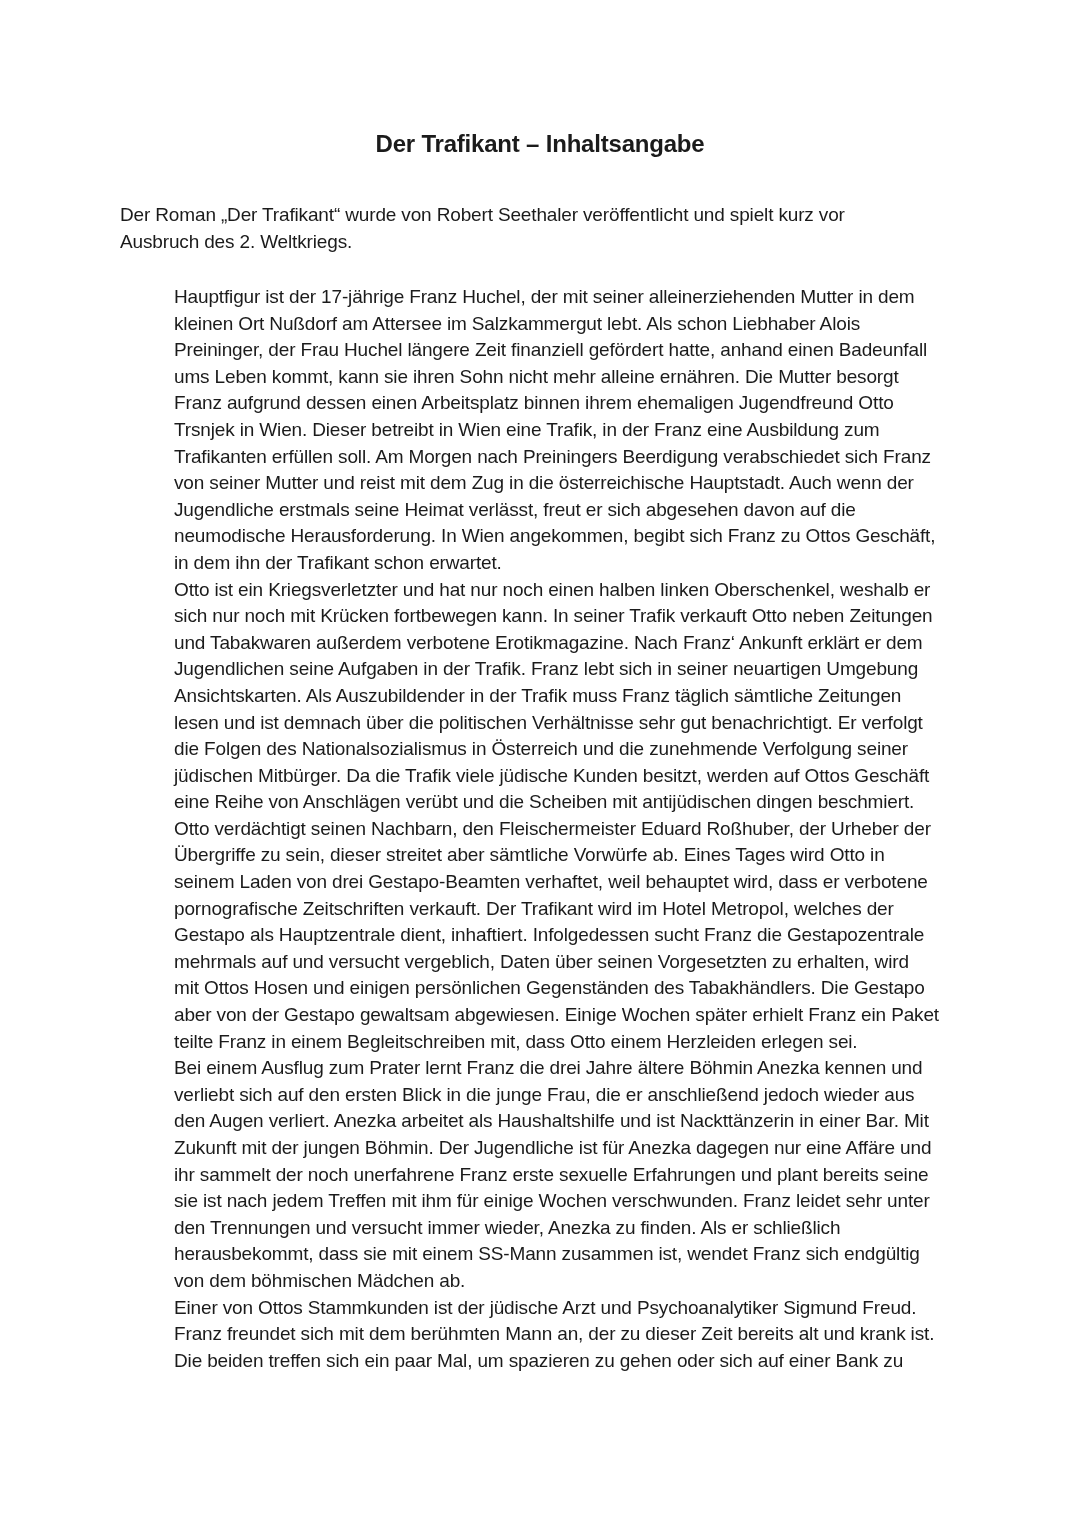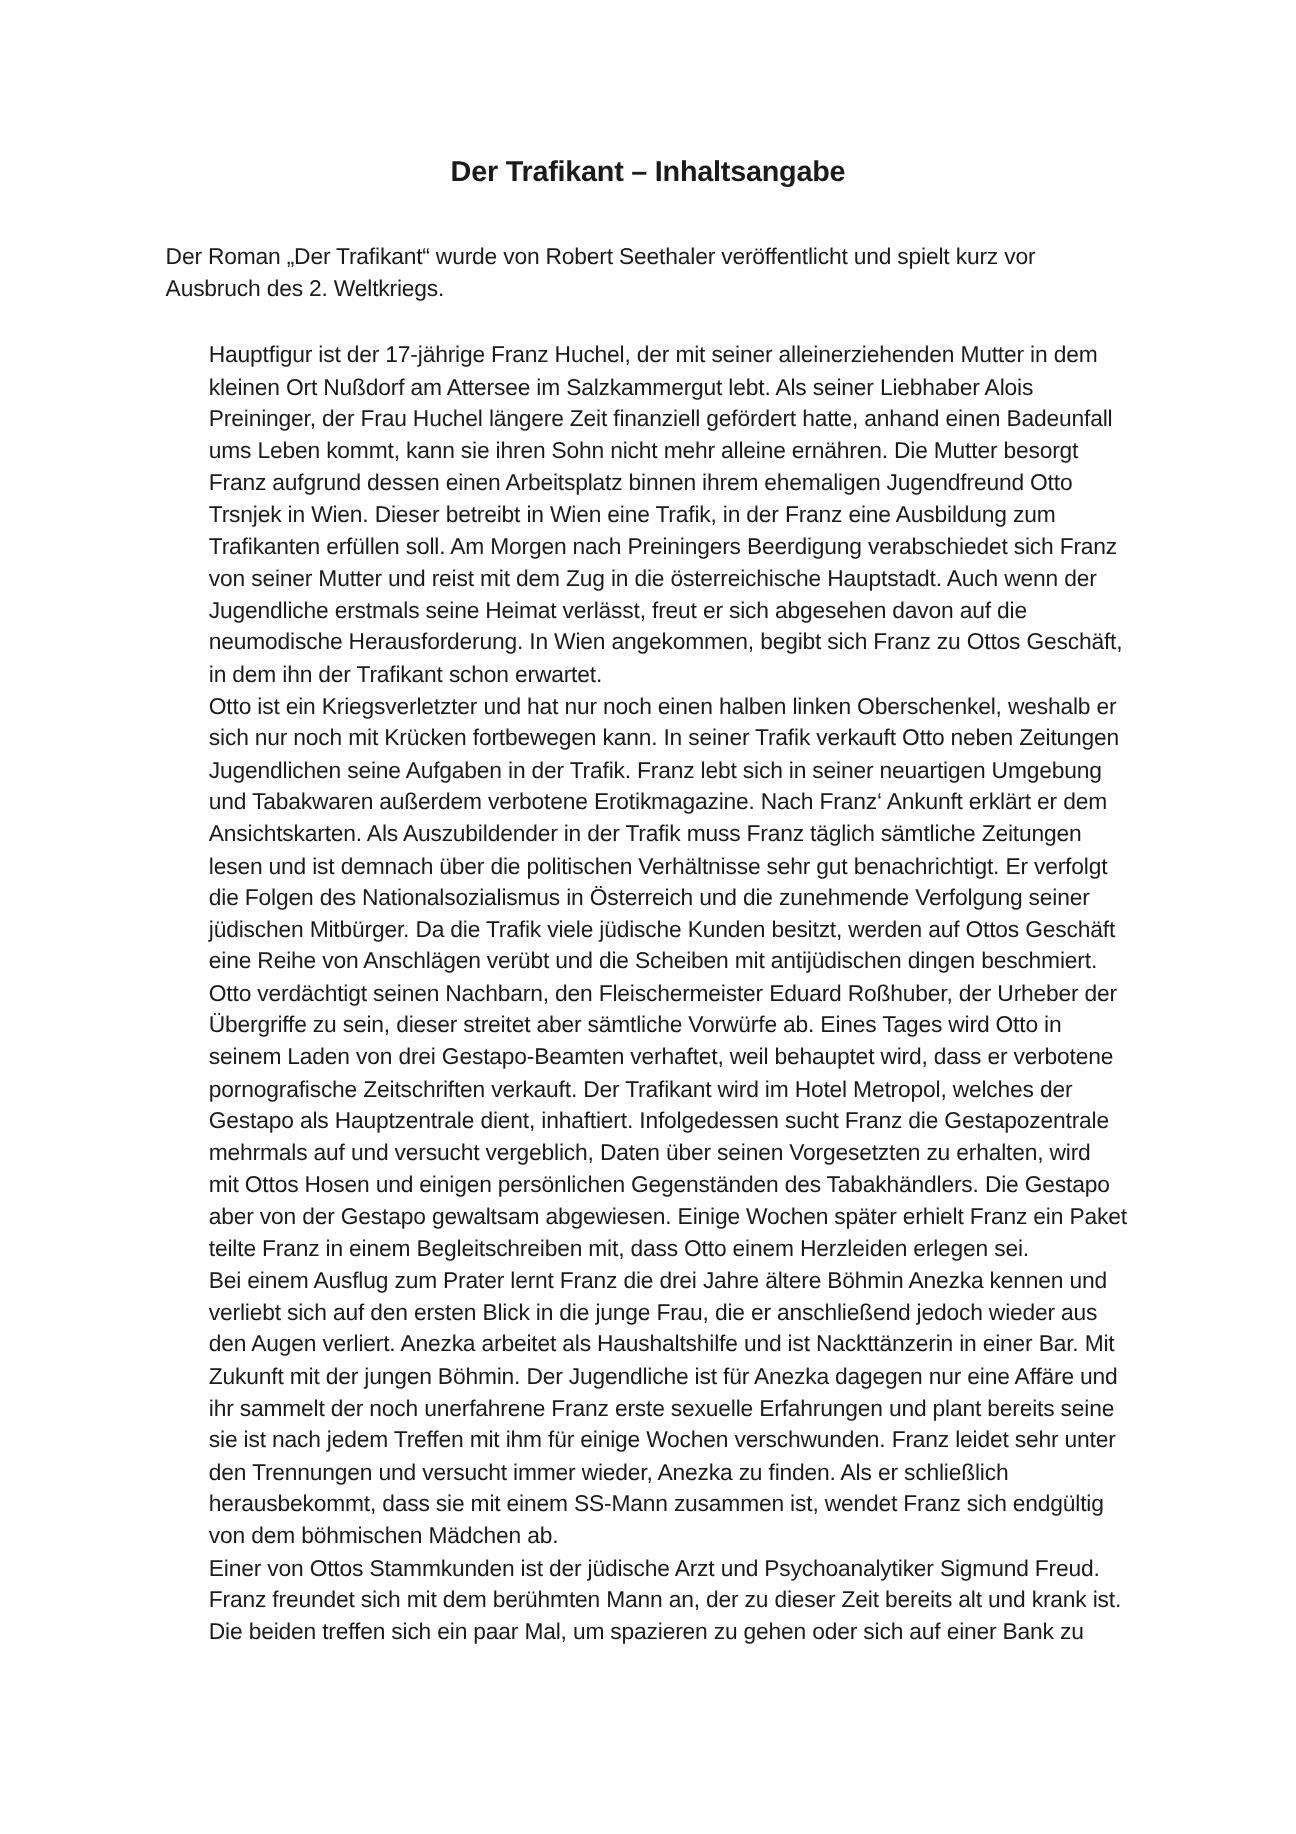--- a/index.html
+++ b/index.html
@@ -25,21 +25,21 @@
     margin: 0;
     text-align: center;
     font-size: 24px;
     font-weight: bold;
     letter-spacing: -0.2px;
     line-height: 32px;
   }
   .intro-block {
     position: absolute;
     top: 201px;
-    left: 138px;
+    left: 120px;
   }
   .intro-block .line {
     font-size: 19px;
     line-height: 27px;
     letter-spacing: -0.15px;
     white-space: pre;
   }
   .body-block {
     position: absolute;
     top: 284px;
@@ -59,34 +59,34 @@
 <div class="page">
   <h1 class="doc-title">Der Trafikant – Inhaltsangabe</h1>
 
   <div class="intro-block">
       <div class="line">Der Roman „Der Trafikant“ wurde von Robert Seethaler veröffentlicht und spielt kurz vor</div>
       <div class="line">Ausbruch des 2. Weltkriegs.</div>
     </div>
 
   <div class="body-block">
       <div class="line">Hauptfigur ist der 17-jährige Franz Huchel, der mit seiner alleinerziehenden Mutter in dem</div>
-      <div class="line">kleinen Ort Nußdorf am Attersee im Salzkammergut lebt. Als seiner Liebhaber Alois</div>
+      <div class="line">kleinen Ort Nußdorf am Attersee im Salzkammergut lebt. Als schon Liebhaber Alois</div>
       <div class="line">Preininger, der Frau Huchel längere Zeit finanziell gefördert hatte, anhand einen Badeunfall</div>
       <div class="line">ums Leben kommt, kann sie ihren Sohn nicht mehr alleine ernähren. Die Mutter besorgt</div>
       <div class="line">Franz aufgrund dessen einen Arbeitsplatz binnen ihrem ehemaligen Jugendfreund Otto</div>
       <div class="line">Trsnjek in Wien. Dieser betreibt in Wien eine Trafik, in der Franz eine Ausbildung zum</div>
       <div class="line">Trafikanten erfüllen soll. Am Morgen nach Preiningers Beerdigung verabschiedet sich Franz</div>
       <div class="line">von seiner Mutter und reist mit dem Zug in die österreichische Hauptstadt. Auch wenn der</div>
       <div class="line">Jugendliche erstmals seine Heimat verlässt, freut er sich abgesehen davon auf die</div>
       <div class="line">neumodische Herausforderung. In Wien angekommen, begibt sich Franz zu Ottos Geschäft,</div>
       <div class="line">in dem ihn der Trafikant schon erwartet.</div>
       <div class="line">Otto ist ein Kriegsverletzter und hat nur noch einen halben linken Oberschenkel, weshalb er</div>
       <div class="line">sich nur noch mit Krücken fortbewegen kann. In seiner Trafik verkauft Otto neben Zeitungen</div>
+      <div class="line">und Tabakwaren außerdem verbotene Erotikmagazine. Nach Franz‘ Ankunft erklärt er dem</div>
       <div class="line">Jugendlichen seine Aufgaben in der Trafik. Franz lebt sich in seiner neuartigen Umgebung</div>
-      <div class="line">und Tabakwaren außerdem verbotene Erotikmagazine. Nach Franz‘ Ankunft erklärt er dem</div>
       <div class="line">Ansichtskarten. Als Auszubildender in der Trafik muss Franz täglich sämtliche Zeitungen</div>
       <div class="line">lesen und ist demnach über die politischen Verhältnisse sehr gut benachrichtigt. Er verfolgt</div>
       <div class="line">die Folgen des Nationalsozialismus in Österreich und die zunehmende Verfolgung seiner</div>
       <div class="line">jüdischen Mitbürger. Da die Trafik viele jüdische Kunden besitzt, werden auf Ottos Geschäft</div>
       <div class="line">eine Reihe von Anschlägen verübt und die Scheiben mit antijüdischen dingen beschmiert.</div>
       <div class="line">Otto verdächtigt seinen Nachbarn, den Fleischermeister Eduard Roßhuber, der Urheber der</div>
       <div class="line">Übergriffe zu sein, dieser streitet aber sämtliche Vorwürfe ab. Eines Tages wird Otto in</div>
       <div class="line">seinem Laden von drei Gestapo-Beamten verhaftet, weil behauptet wird, dass er verbotene</div>
       <div class="line">pornografische Zeitschriften verkauft. Der Trafikant wird im Hotel Metropol, welches der</div>
       <div class="line">Gestapo als Hauptzentrale dient, inhaftiert. Infolgedessen sucht Franz die Gestapozentrale</div>

